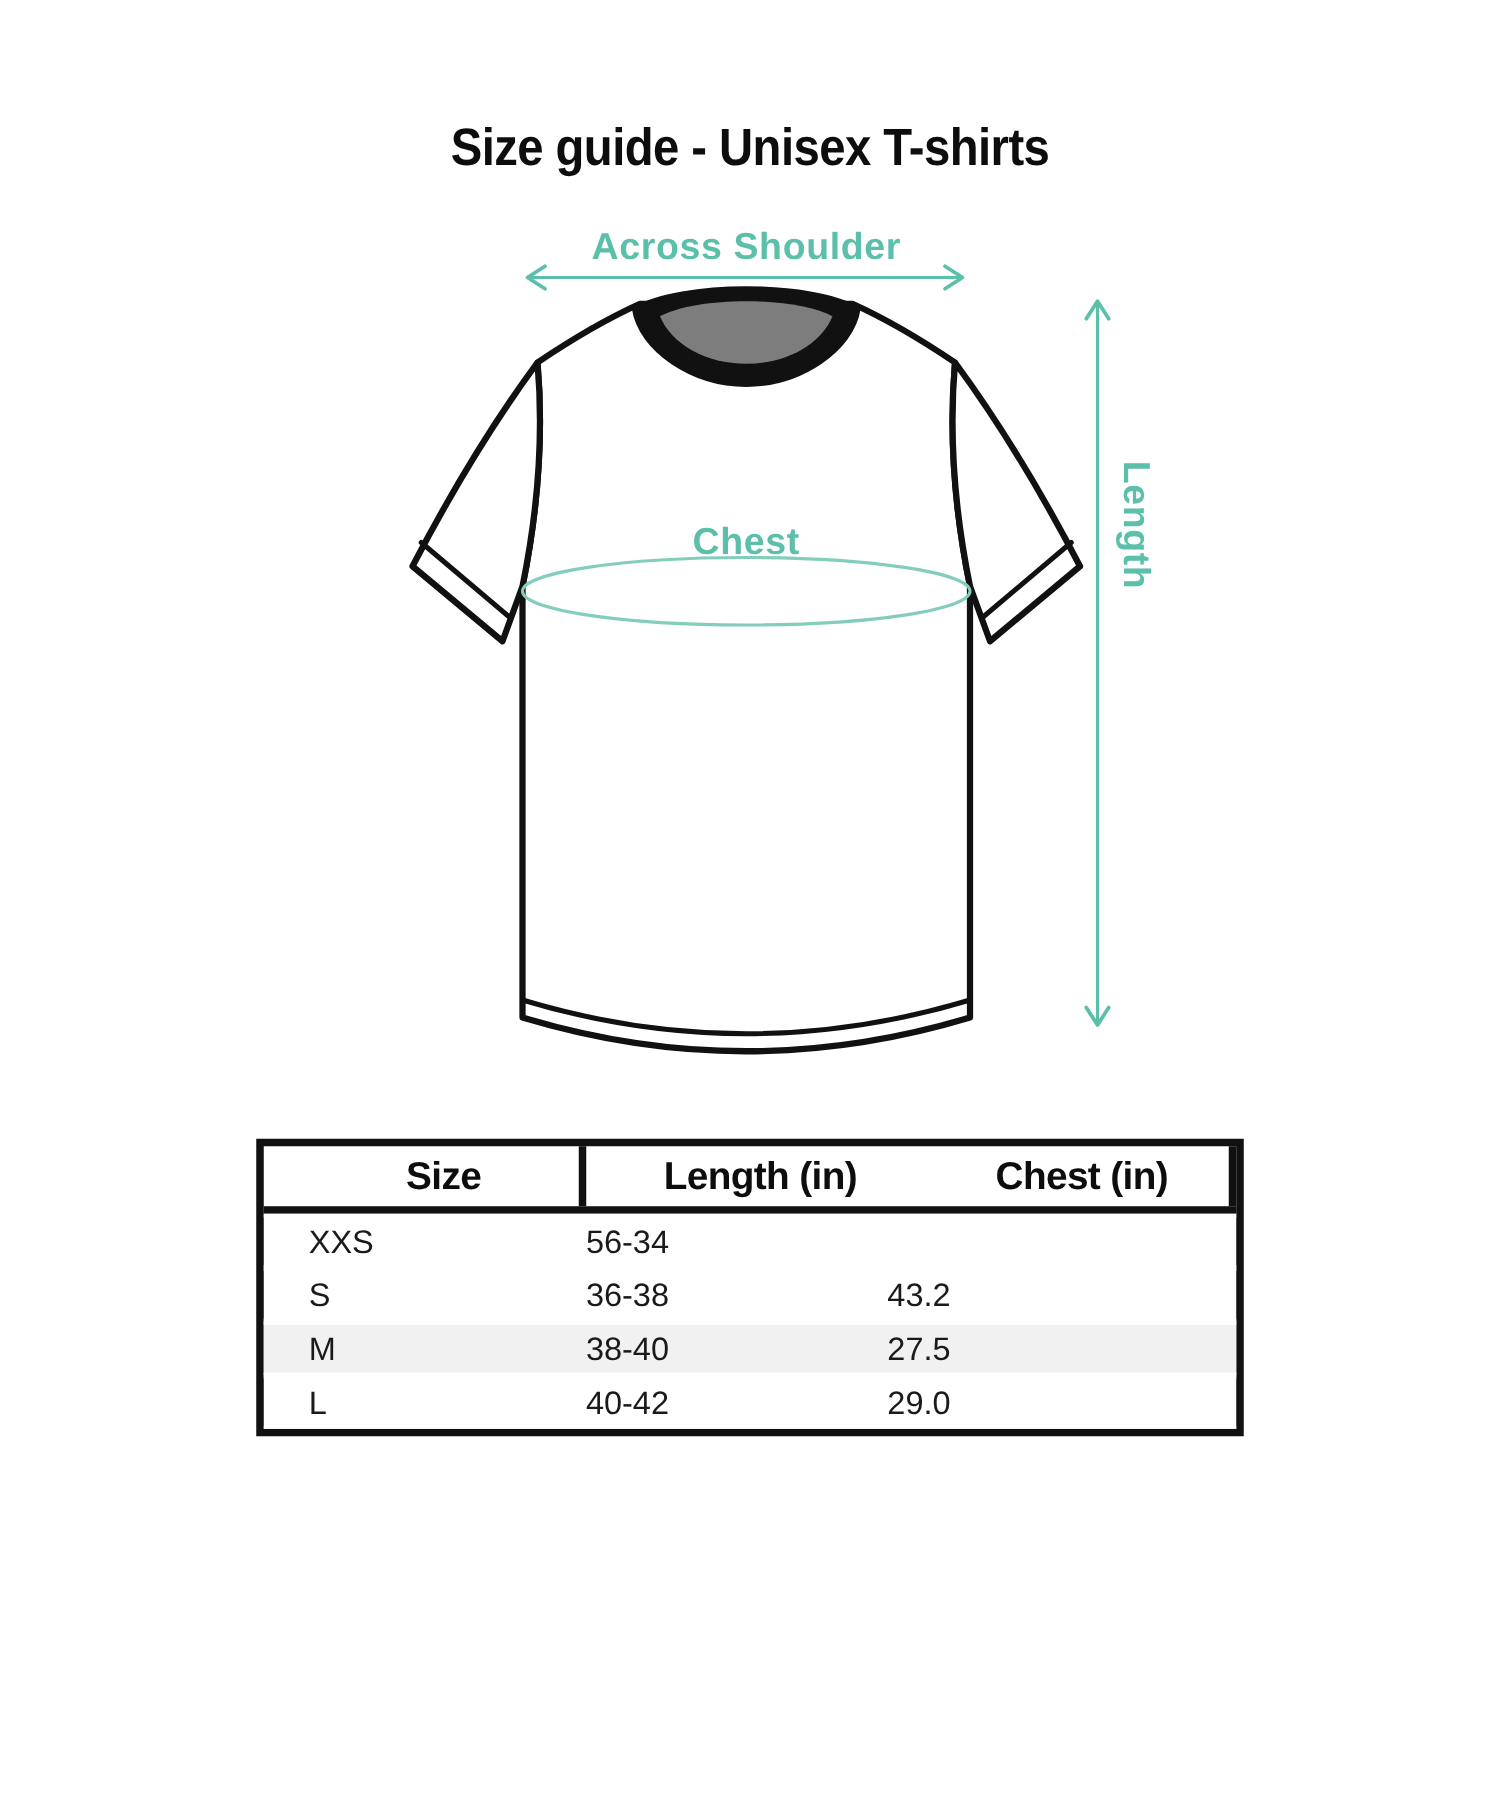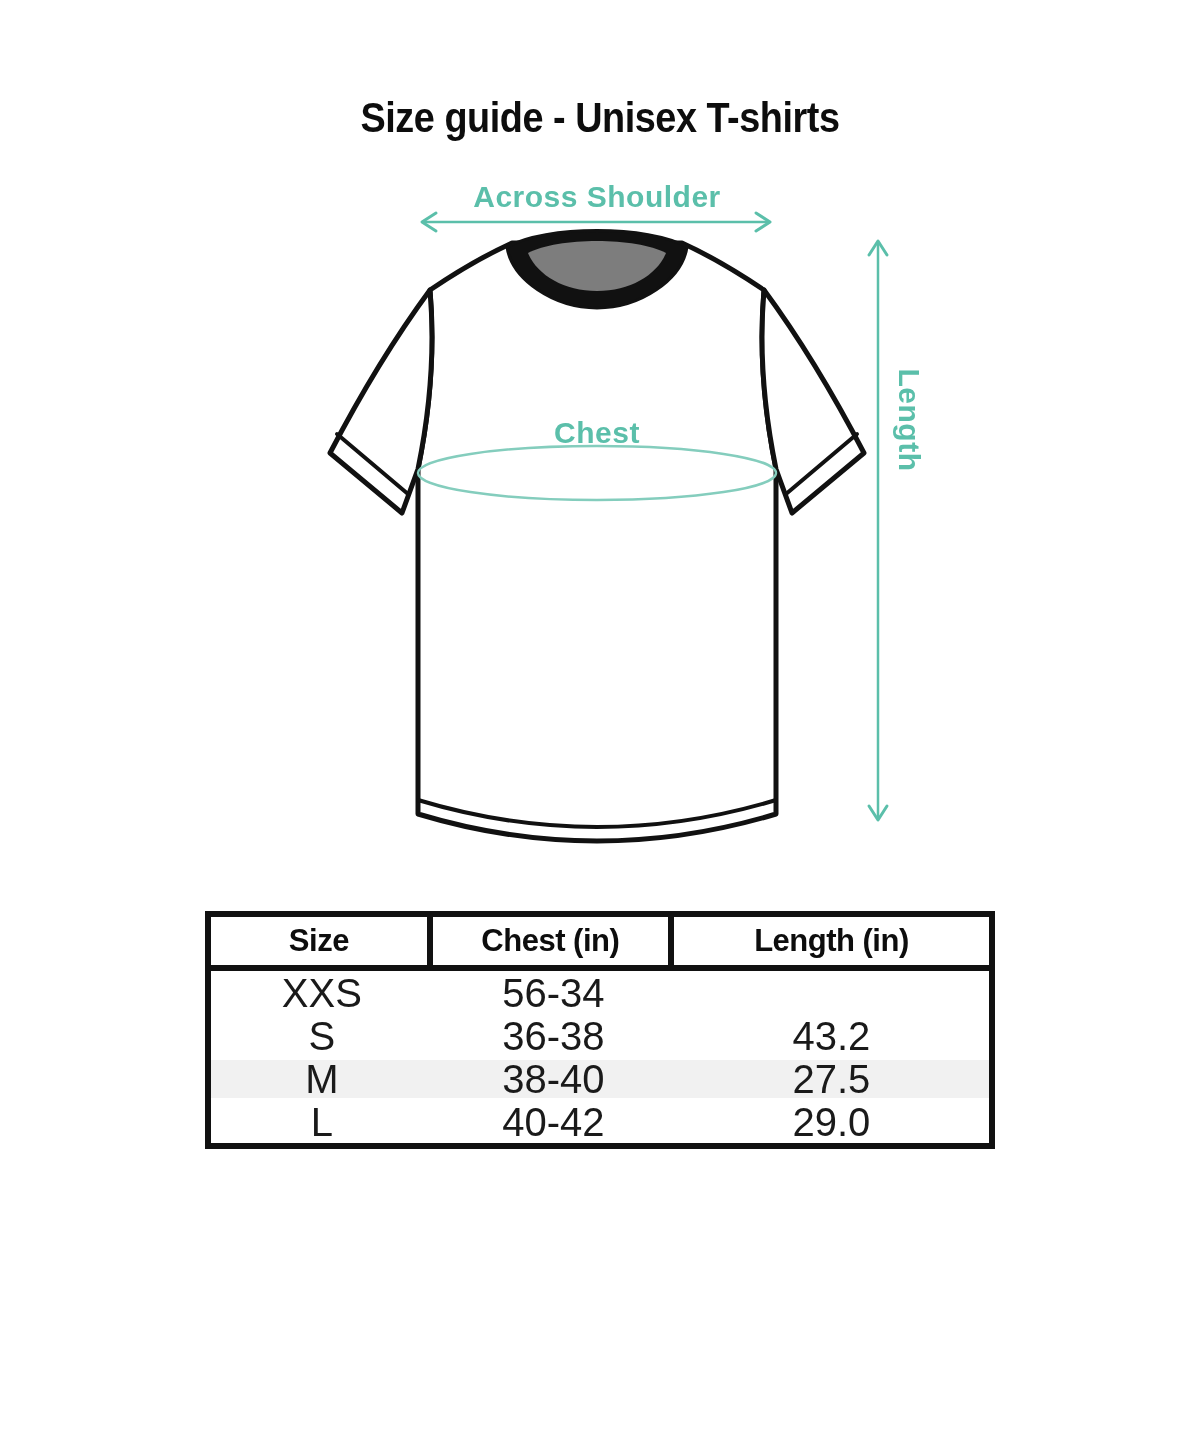--- a/index.html
+++ b/index.html
@@ -33,31 +33,31 @@
   .size-table{
     position:absolute;left:205px;top:911px;width:790px;
     border:6px solid var(--outline);box-sizing:border-box;background:#ffffff;
   }
   .thead{display:flex;border-bottom:6px solid var(--outline);}
   .hcell{
     box-sizing:border-box;height:48px;line-height:48px;text-align:center;
     font-weight:bold;font-size:31px;letter-spacing:-0.5px;color:#0d0d0d;
   }
   .hcell.sep{border-right:6px solid var(--outline);}
-  .col1{flex:0 0 28.5%;}
+  .col1{flex:0 0 28.5%;margin-left:36px;}
   .col2{flex:0 0 31%;}
   .col3{flex:1 1 auto;}
   .trow{
     display:flex;height:43px;box-sizing:border-box;
     border-top:3px solid #ffffff;border-bottom:2px solid #ffffff;
   }
   .trow.alt{background:var(--stripe);}
   .tcell{
-    box-sizing:border-box;height:38px;line-height:38px;text-align:center;
-    font-size:40px;color:var(--ink);
+    box-sizing:border-box;height:38px;line-height:38px;text-align:left;
+    font-size:26px;color:var(--ink);
   }
 </style>
 </head>
 <body style="background: rgb(255, 255, 255);">
 
 <div class="page-title">Size guide - Unisex T-shirts</div>
 
 <svg class="diagram" width="700" height="690" viewBox="0 0 700 690" xmlns="http://www.w3.org/2000/svg">
 
   <path class="shirt-line" d="M 212,78 L 382,78
@@ -103,22 +103,22 @@
   </g>
 
   <text class="svg-label" x="297" y="42" text-anchor="middle">Across Shoulder</text>
   <text class="svg-label" x="297" y="278" text-anchor="middle">Chest</text>
   <text class="svg-label" x="607" y="255" text-anchor="middle" dominant-baseline="middle" transform="rotate(90 607 255)">Length</text>
 </svg>
 
 <div class="size-table">
   <div class="thead">
     <div class="hcell col1 sep">Size</div>
+    <div class="hcell col3">Length (in)</div>
     <div class="hcell col2 sep">Chest (in)</div>
-    <div class="hcell col3">Length (in)</div>
   </div>
 
   <div class="trow">
     <div class="tcell col1">XXS</div>
     <div class="tcell col2">56-34</div>
   </div>
   <div class="trow">
     <div class="tcell col1">S</div>
     <div class="tcell col2">36-38</div>
     <div class="tcell col3">43.2</div>

